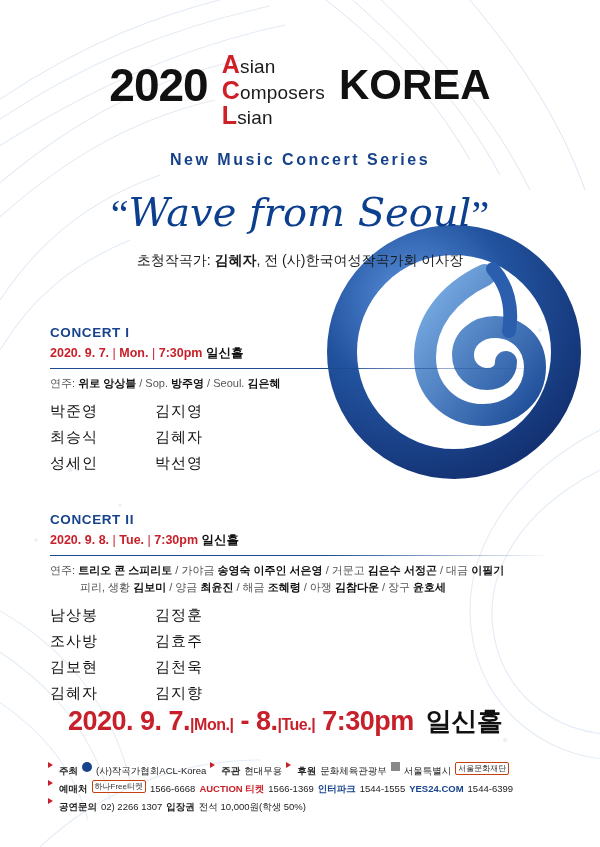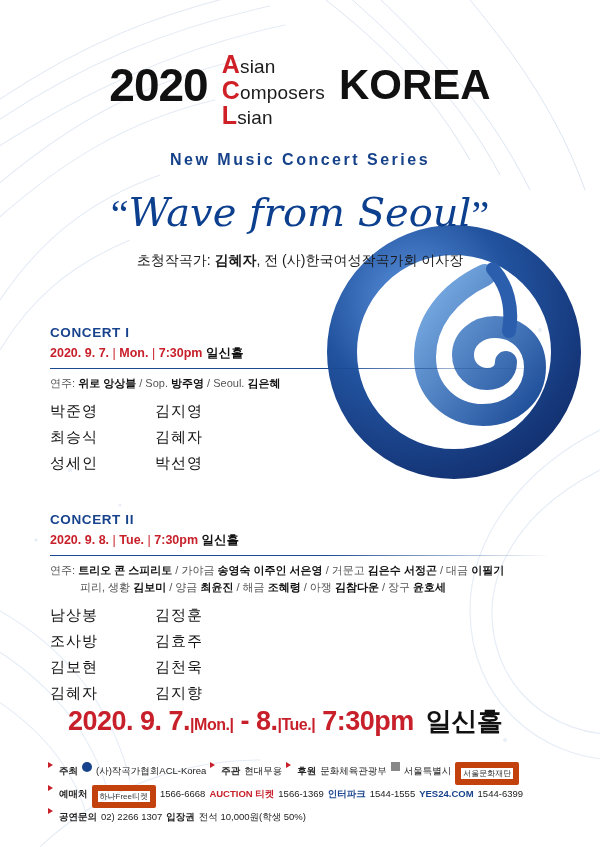--- a/index.html
+++ b/index.html
@@ -196,21 +196,21 @@
     width: 0; height: 0;
     border-left: 5px solid #c8202a;
     border-top: 3.5px solid transparent;
     border-bottom: 3.5px solid transparent;
     margin-right: 2px;
   }
   .tag-blue { color: #17428c; font-weight: bold; }
   .tag-red { color: #c8202a; font-weight: bold; }
   .chip {
     display: inline-block;
-    border: 6px solid #c2410c;
+    border: 1px solid #c2410c;
     border-radius: 2px;
     padding: 0 2px;
     font-size: 8px;
     line-height: 11px;
     color: #333;
   }
   .mini-logo {
     display: inline-block;
     width: 10px; height: 10px;
     border-radius: 50%;

